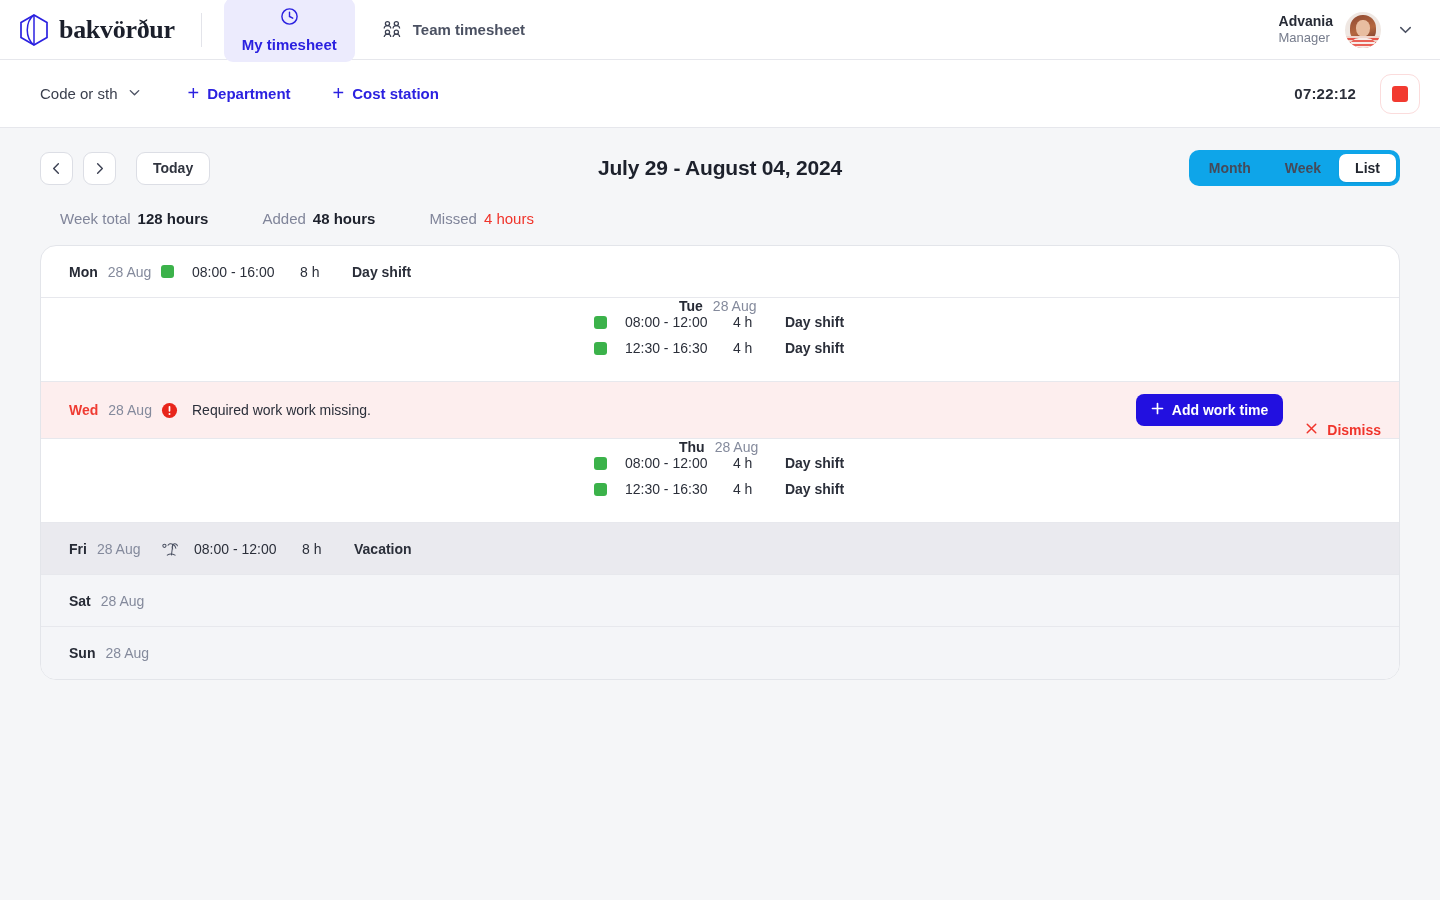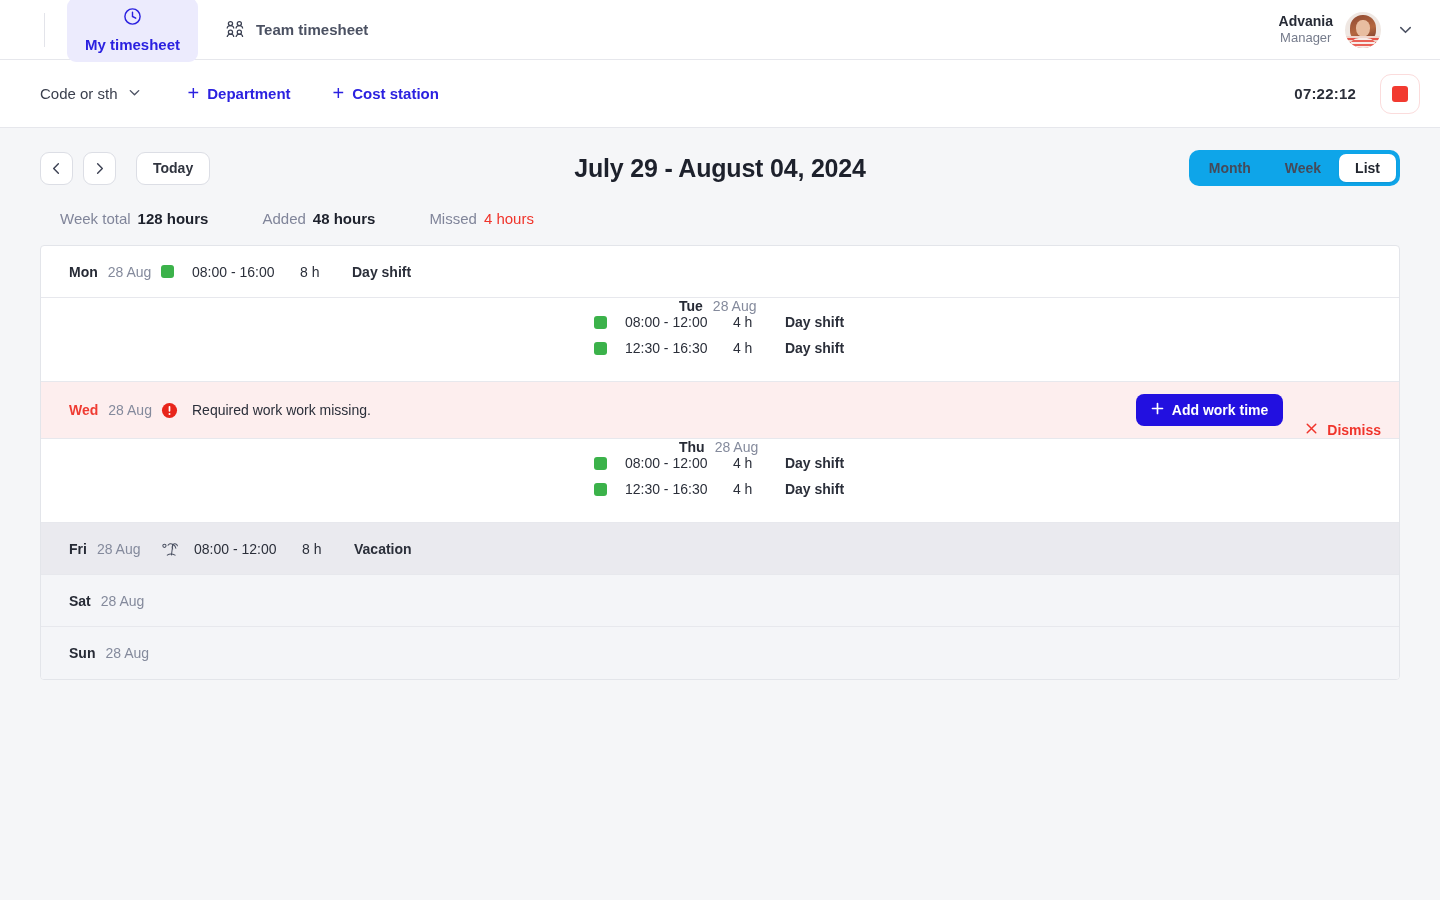--- a/index.html
+++ b/index.html
@@ -36,21 +36,21 @@
     padding: 9px 18px; border-radius: 9px;
     font-size: 15px; font-weight: 700; color: #4b5162;
     cursor: pointer; white-space: nowrap;
   }
   .nav-pill.active { background: #ecebfd; color: #2b21e0; flex-direction: column; }
   .nav-pill .ico { display: flex; align-items:center; }
 
   .user-area {
     margin-left: auto; display: flex; align-items: center; gap: 12px;
   }
-  .user-text { text-align: center; line-height: 1.25; }
+  .user-text { text-align: left; line-height: 1.25; }
   .user-name { font-size: 14px; font-weight: 700; color: #272b36; }
   .user-role { font-size: 13px; color: #767c8c; }
   .avatar {
     width: 36px; height: 36px; border-radius: 50%;
     overflow: hidden; position: relative;
     background: #efe7e2; flex: none;
   }
   .av-hair {
     position:absolute; left:5px; top:3px; width:26px; height:27px;
     border-radius: 48% 48% 42% 42%;
@@ -111,21 +111,21 @@
   }
   .today-btn {
     height: 33px; padding: 0 16px; border-radius: 9px;
     border: 1px solid #dcdee5; background: #fff;
     font-size: 14px; font-weight: 700; color: #30343f;
     display: flex; align-items: center; cursor: pointer;
     margin-left: 10px;
   }
   .date-title {
     position: absolute; left: 0; right: 0; text-align: center;
-    font-size: 25px; font-weight: 700; color: #1d212c; letter-spacing: -0.2px;
+    font-size: 21px; font-weight: 700; color: #1d212c; letter-spacing: -0.2px;
     pointer-events: none;
   }
   .seg {
     margin-left: auto; display: flex; align-items: center;
     background: #0ea5e9; border-radius: 10px; padding: 4px; gap: 2px;
     position: relative; z-index: 2;
   }
   .seg-item {
     padding: 6px 16px; border-radius: 7px; font-size: 14px;
     font-weight: 700; color: #454a59; cursor: pointer;
@@ -133,21 +133,21 @@
   .seg-item.active { background: #ffffff; color: #22262f; box-shadow: 0 1px 2px rgba(20,20,40,.10); }
 
   .summary { display: flex; align-items: baseline; gap: 7px; margin: 24px 0 18px 2px; font-size: 15px; }
   .sum-label { color: #80859a; margin-left: 18px; }
   .sum-val { font-weight: 700; color: #1d212c; }
   .sum-val.miss { color: #f0342b; font-weight: 400; }
   .sum-gap { width: 22px; }
 
   
   .table {
-    background: #fff; border: 1px solid #e3e5ea; border-radius: 4px;
+    background: #fff; border: 1px solid #e3e5ea; border-radius: 16px;
     overflow: hidden;
   }
   .row {
     display: flex; align-items: center;
     border-bottom: 1px solid #e7e8ed;
     min-height: 52px; padding: 0 18px 0 16px;
   }
   .row:last-child { border-bottom: none; }
   .row.alert { background: #fdeeee; }
   .row.vacation { background: #eaeaef; }
@@ -179,20 +179,28 @@
   }
   .dismiss {
     display: flex; align-items: center; gap: 9px;
     color: #f0342b; font-size: 14px; font-weight: 700; cursor: pointer; margin-top: 40px;
   }
 </style>
 </head>
 <body>
 
 <div class="topbar">
+  <div class="brand">
+    <svg class="brand-mark" viewBox="0 0 32 34">
+      <polygon points="16,2 29,9.5 29,24.5 16,32 3,24.5 3,9.5" fill="none" stroke="#2b21e0" stroke-width="1.7"></polygon>
+      <path d="M16 2 L16 32" stroke="#2b21e0" stroke-width="1.5" fill="none"></path>
+      <path d="M16 2 C7 9, 7 25, 16 32" stroke="#2b21e0" stroke-width="1.5" fill="none"></path>
+    </svg>
+    <span class="brand-text">bakvörður</span>
+  </div>
 
   <div class="nav-divider"></div>
 
   <div class="nav-items">
     <div class="nav-pill active">
       <span class="ico">
         <svg width="19" height="19" viewBox="0 0 20 20">
           <circle cx="10" cy="10" r="8" fill="none" stroke="#2b21e0" stroke-width="1.5"></circle>
           <path d="M10 5.5 L10 10 L13.4 11.8" fill="none" stroke="#2b21e0" stroke-width="1.5" stroke-linecap="round"></path>
         </svg>

